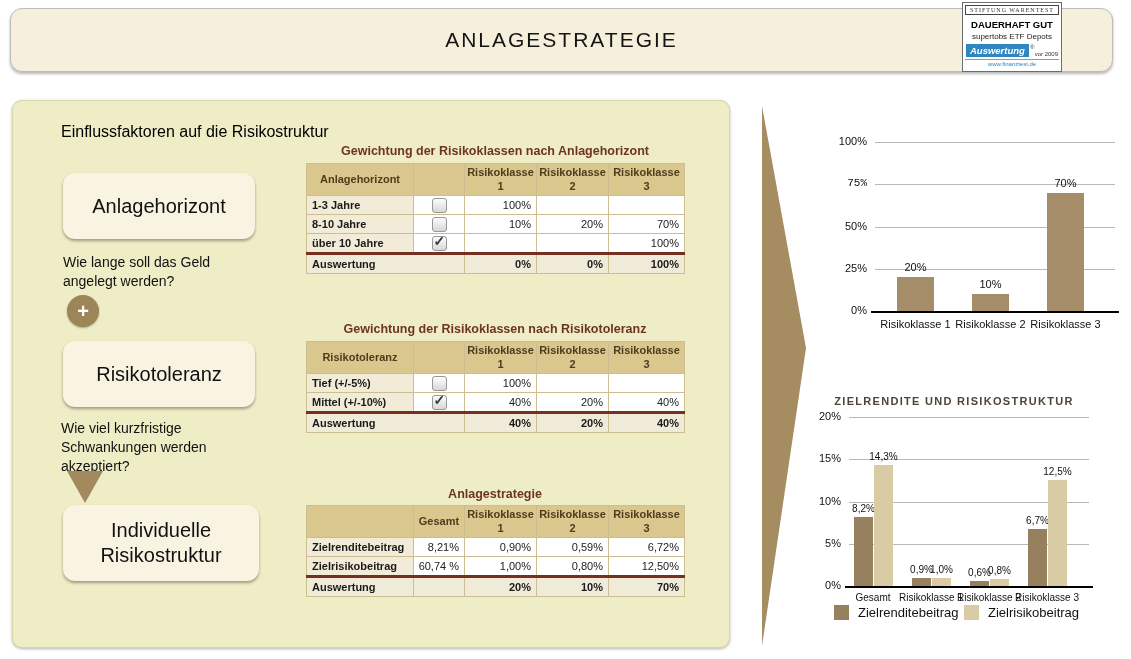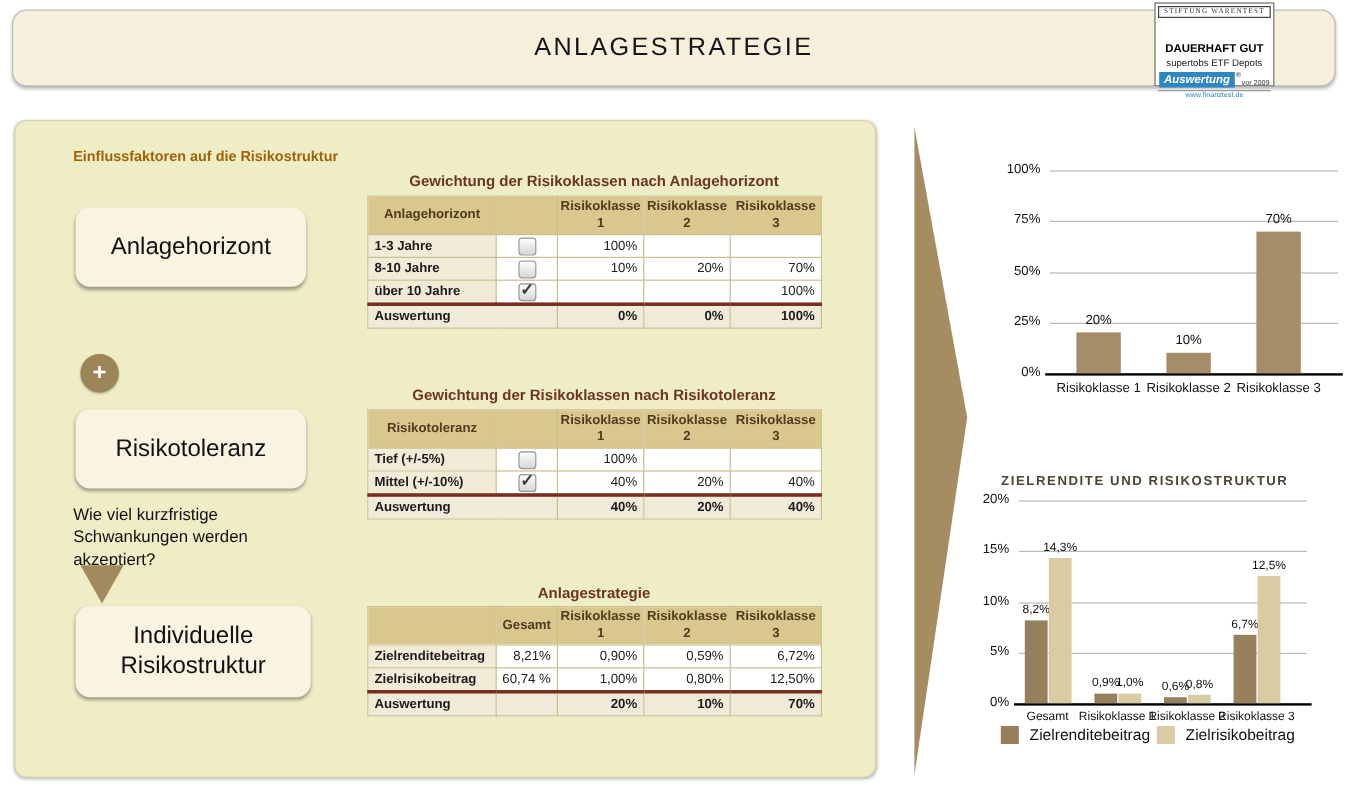--- a/index.html
+++ b/index.html
@@ -7,33 +7,33 @@
   
   .header-bar{position:absolute;left:10px;top:8px;width:1101px;height:62px;
     background:#f6efdc;border:1px solid #bcbcbc;border-radius:12px;
     box-shadow:0 2px 3px rgba(0,0,0,.28);display:flex;align-items:center;justify-content:center;}
   .header-title{font-size:21px;letter-spacing:2px;color:#151515;font-weight:500;}
   
   .badge{position:absolute;left:962px;top:2px;width:100px;height:70px;background:#fff;
     border:1px solid #6d6d6d;box-sizing:border-box;text-align:center;z-index:5;padding:2px 2px 0 2px;}
   .badge-top{border:1px solid #444;font-family:"Liberation Serif",serif;font-size:6px;
     letter-spacing:1px;color:#333;padding:1px 0;}
-  .badge-main{font-size:9.5px;font-weight:bold;color:#000;margin-top:20px;}
+  .badge-main{font-size:9.5px;font-weight:bold;color:#000;margin-top:4px;}
   .badge-sub{font-size:8px;color:#222;margin-top:2px;}
   .badge-brand-row{display:flex;align-items:flex-end;margin-top:3px;padding:0 1px;}
   .badge-brand{background:#2f87c2;color:#fff;font-weight:bold;font-style:italic;
     font-size:9.5px;padding:1px 4px;}
   .badge-reg{font-size:6px;color:#333;margin-left:1px;align-self:flex-start;}
   .badge-year{font-size:6px;color:#333;margin-left:auto;}
   .badge-url{border-top:1px solid #999;margin-top:2px;font-size:6px;color:#2f87c2;padding-top:1px;}
   
   .left-panel{position:absolute;left:12px;top:100px;width:716px;height:546px;
     background:#eeedc6;border:1px solid #d9d6a8;border-radius:10px;
     box-shadow:0 1px 3px rgba(0,0,0,.3);}
-  .panel-title{position:absolute;left:48px;top:22px;font-size:12px;font-weight:bold;color:#a16207;}
+  .panel-title{position:absolute;left:48px;top:22px;font-size:16px;font-weight:normal;color:#000000;}
   .factor-box{position:absolute;background:#f9f3e1;border-radius:12px;
     box-shadow:0 2px 3px rgba(0,0,0,.35);display:flex;align-items:center;justify-content:center;
     font-size:20px;color:#111;text-align:center;line-height:1.25;}
   .box1{left:50px;top:72px;width:192px;height:66px;}
   .box2{left:50px;top:240px;width:192px;height:66px;}
   .box3{left:50px;top:404px;width:196px;height:76px;}
   .factor-question{position:absolute;font-size:14px;color:#111;line-height:1.35;}
   .q1{left:50px;top:152px;width:200px;}
   .q2{left:48px;top:318px;width:215px;}
   .plus-circle{position:absolute;left:54px;top:194px;width:32px;height:32px;border-radius:50%;
@@ -95,20 +95,21 @@
     <span class="badge-year">vor 2009</span>
   </div>
   <div class="badge-url">www.finanztest.de</div>
 </div>
 
 <div class="left-panel">
   <div class="panel-title">Einflussfaktoren auf die Risikostruktur</div>
   <div class="factor-box box1">
     <span>Anlagehorizont</span>
   </div>
+  <div class="factor-question q1">Wie lange soll das Geld angelegt werden?</div>
   <div class="plus-circle">+</div>
   <div class="factor-box box2">
     <span>Risikotoleranz</span>
   </div>
   <div class="factor-question q2">Wie viel kurzfristige Schwankungen werden akzeptiert?</div>
   <div class="down-triangle"></div>
   <div class="factor-box box3">
     <span>Individuelle Risikostruktur</span>
   </div>
 </div>
@@ -258,21 +259,21 @@
   </div>
 <div id="charts-mount">
     <div class="chart c1" style="left: 830px; top: 110px; width: 300px; height: 240px;">
       <div class="axisline" style="top: 201px; left: 41px; width: 248px;"></div>
       <div class="ylabel" style="top: 194px; left: -3px;">0%</div>
       <div class="gridline" style="top: 158.75px; left: 45px; width: 240px;"></div>
       <div class="ylabel" style="top: 151.75px; left: -3px;">25%</div>
       <div class="gridline" style="top: 116.5px; left: 45px; width: 240px;"></div>
       <div class="ylabel" style="top: 109.5px; left: -3px;">50%</div>
       <div class="gridline" style="top: 74.25px; left: 45px; width: 240px;"></div>
-      <div class="ylabel" style="top: 67.25px; left: -3px;">75%</div>
+      <div class="ylabel" style="top: 67.25px; left: -3px; font-family: Liberation Mono, monospace;">75%</div>
       <div class="gridline" style="top: 32px; left: 45px; width: 240px;"></div>
       <div class="ylabel" style="top: 25px; left: -3px;">100%</div>
       <div class="bar" style="left: 67px; top: 167.2px; width: 37px; height: 33.8px; background: rgb(166, 141, 105);"></div>
       <div class="blabel" style="left: 63.5px; top: 151.2px; width: 44px;">20%</div>
       <div class="xlabel" style="left: 85.5px; top: 208px;">Risikoklasse 1</div>
       <div class="bar" style="left: 142px; top: 184.1px; width: 37px; height: 16.9px; background: rgb(166, 141, 105);"></div>
       <div class="blabel" style="left: 138.5px; top: 168.1px; width: 44px;">10%</div>
       <div class="xlabel" style="left: 160.5px; top: 208px;">Risikoklasse 2</div>
       <div class="bar" style="left: 217px; top: 82.7px; width: 37px; height: 118.3px; background: rgb(166, 141, 105);"></div>
       <div class="blabel" style="left: 213.5px; top: 66.7px; width: 44px;">70%</div>

